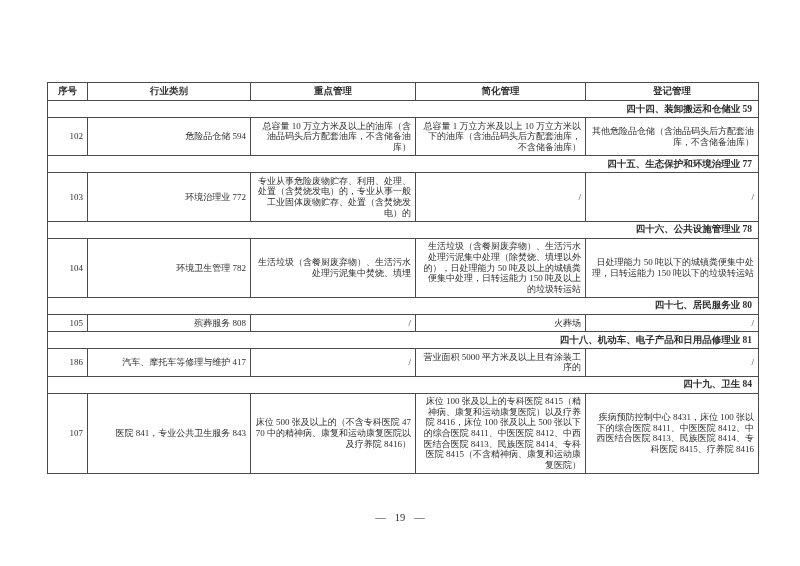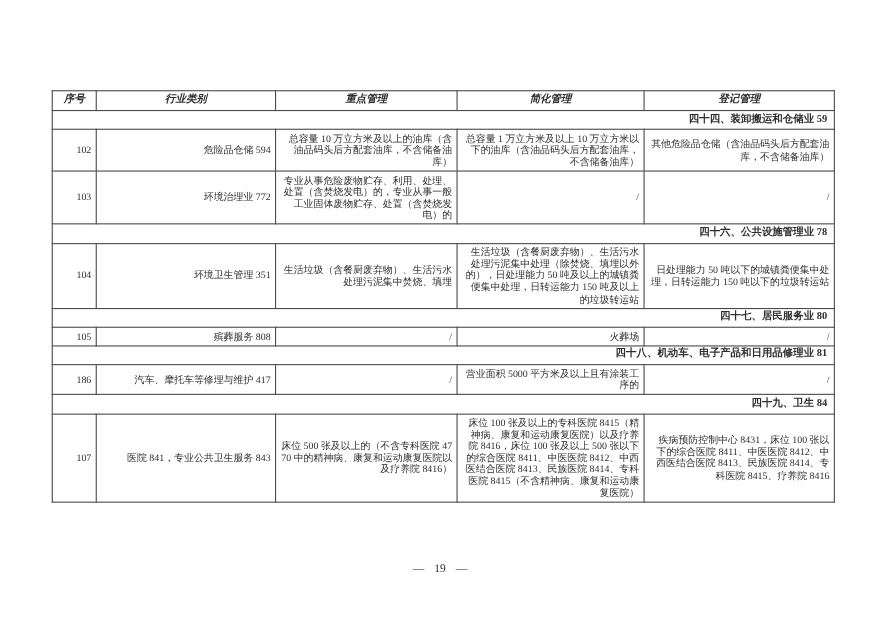--- a/index.html
+++ b/index.html
@@ -35,21 +35,20 @@
     vertical-align: middle;
     text-align: right;
     word-break: break-all;
   }
   table.reg-table th {
     font-size: 9.5px;
     font-weight: bold;
     text-align: center;
     height: 13px;
     padding: 2px 2px;
-    font-style: italic;
   }
   tr.section-row td {
     font-size: 9.5px;
     font-weight: bold;
     padding: 2.5px 6px;
     height: 11px;
   }
   td.c { text-align: center; }
   td.serial { text-align: center; }
   tr.r105 td, tr.r106 td { height: 11px; }
@@ -90,34 +89,37 @@
         <td colspan="5">四十四、装卸搬运和仓储业 59</td>
       </tr>
       <tr>
         <td class="serial">102</td>
         <td>危险品仓储 594</td>
         <td>总容量 10 万立方米及以上的油库（含油品码头后方配套油库，不含储备油库）</td>
         <td>总容量 1 万立方米及以上 10 万立方米以下的油库（含油品码头后方配套油库，不含储备油库）</td>
         <td>其他危险品仓储（含油品码头后方配套油库，不含储备油库）</td>
       </tr>
 
+      <tr class="section-row">
+        <td colspan="5">四十五、生态保护和环境治理业 77</td>
+      </tr>
       <tr>
         <td class="serial">103</td>
         <td>环境治理业 772</td>
         <td>专业从事危险废物贮存、利用、处理、处置（含焚烧发电）的，专业从事一般工业固体废物贮存、处置（含焚烧发电）的</td>
         <td class="c">/</td>
         <td class="c">/</td>
       </tr>
 
       <tr class="section-row">
         <td colspan="5">四十六、公共设施管理业 78</td>
       </tr>
       <tr>
         <td class="serial">104</td>
-        <td>环境卫生管理 351</td>
+        <td>环境卫生管理 782</td>
         <td>生活垃圾（含餐厨废弃物）、生活污水处理污泥集中焚烧、填埋</td>
         <td>生活垃圾（含餐厨废弃物）、生活污水处理污泥集中处理（除焚烧、填埋以外的），日处理能力 50 吨及以上的城镇粪便集中处理，日转运能力 150 吨及以上的垃圾转运站</td>
         <td>日处理能力 50 吨以下的城镇粪便集中处理，日转运能力 150 吨以下的垃圾转运站</td>
       </tr>
 
       <tr class="section-row">
         <td colspan="5">四十七、居民服务业 80</td>
       </tr>
       <tr class="r105">
         <td class="serial">105</td>

